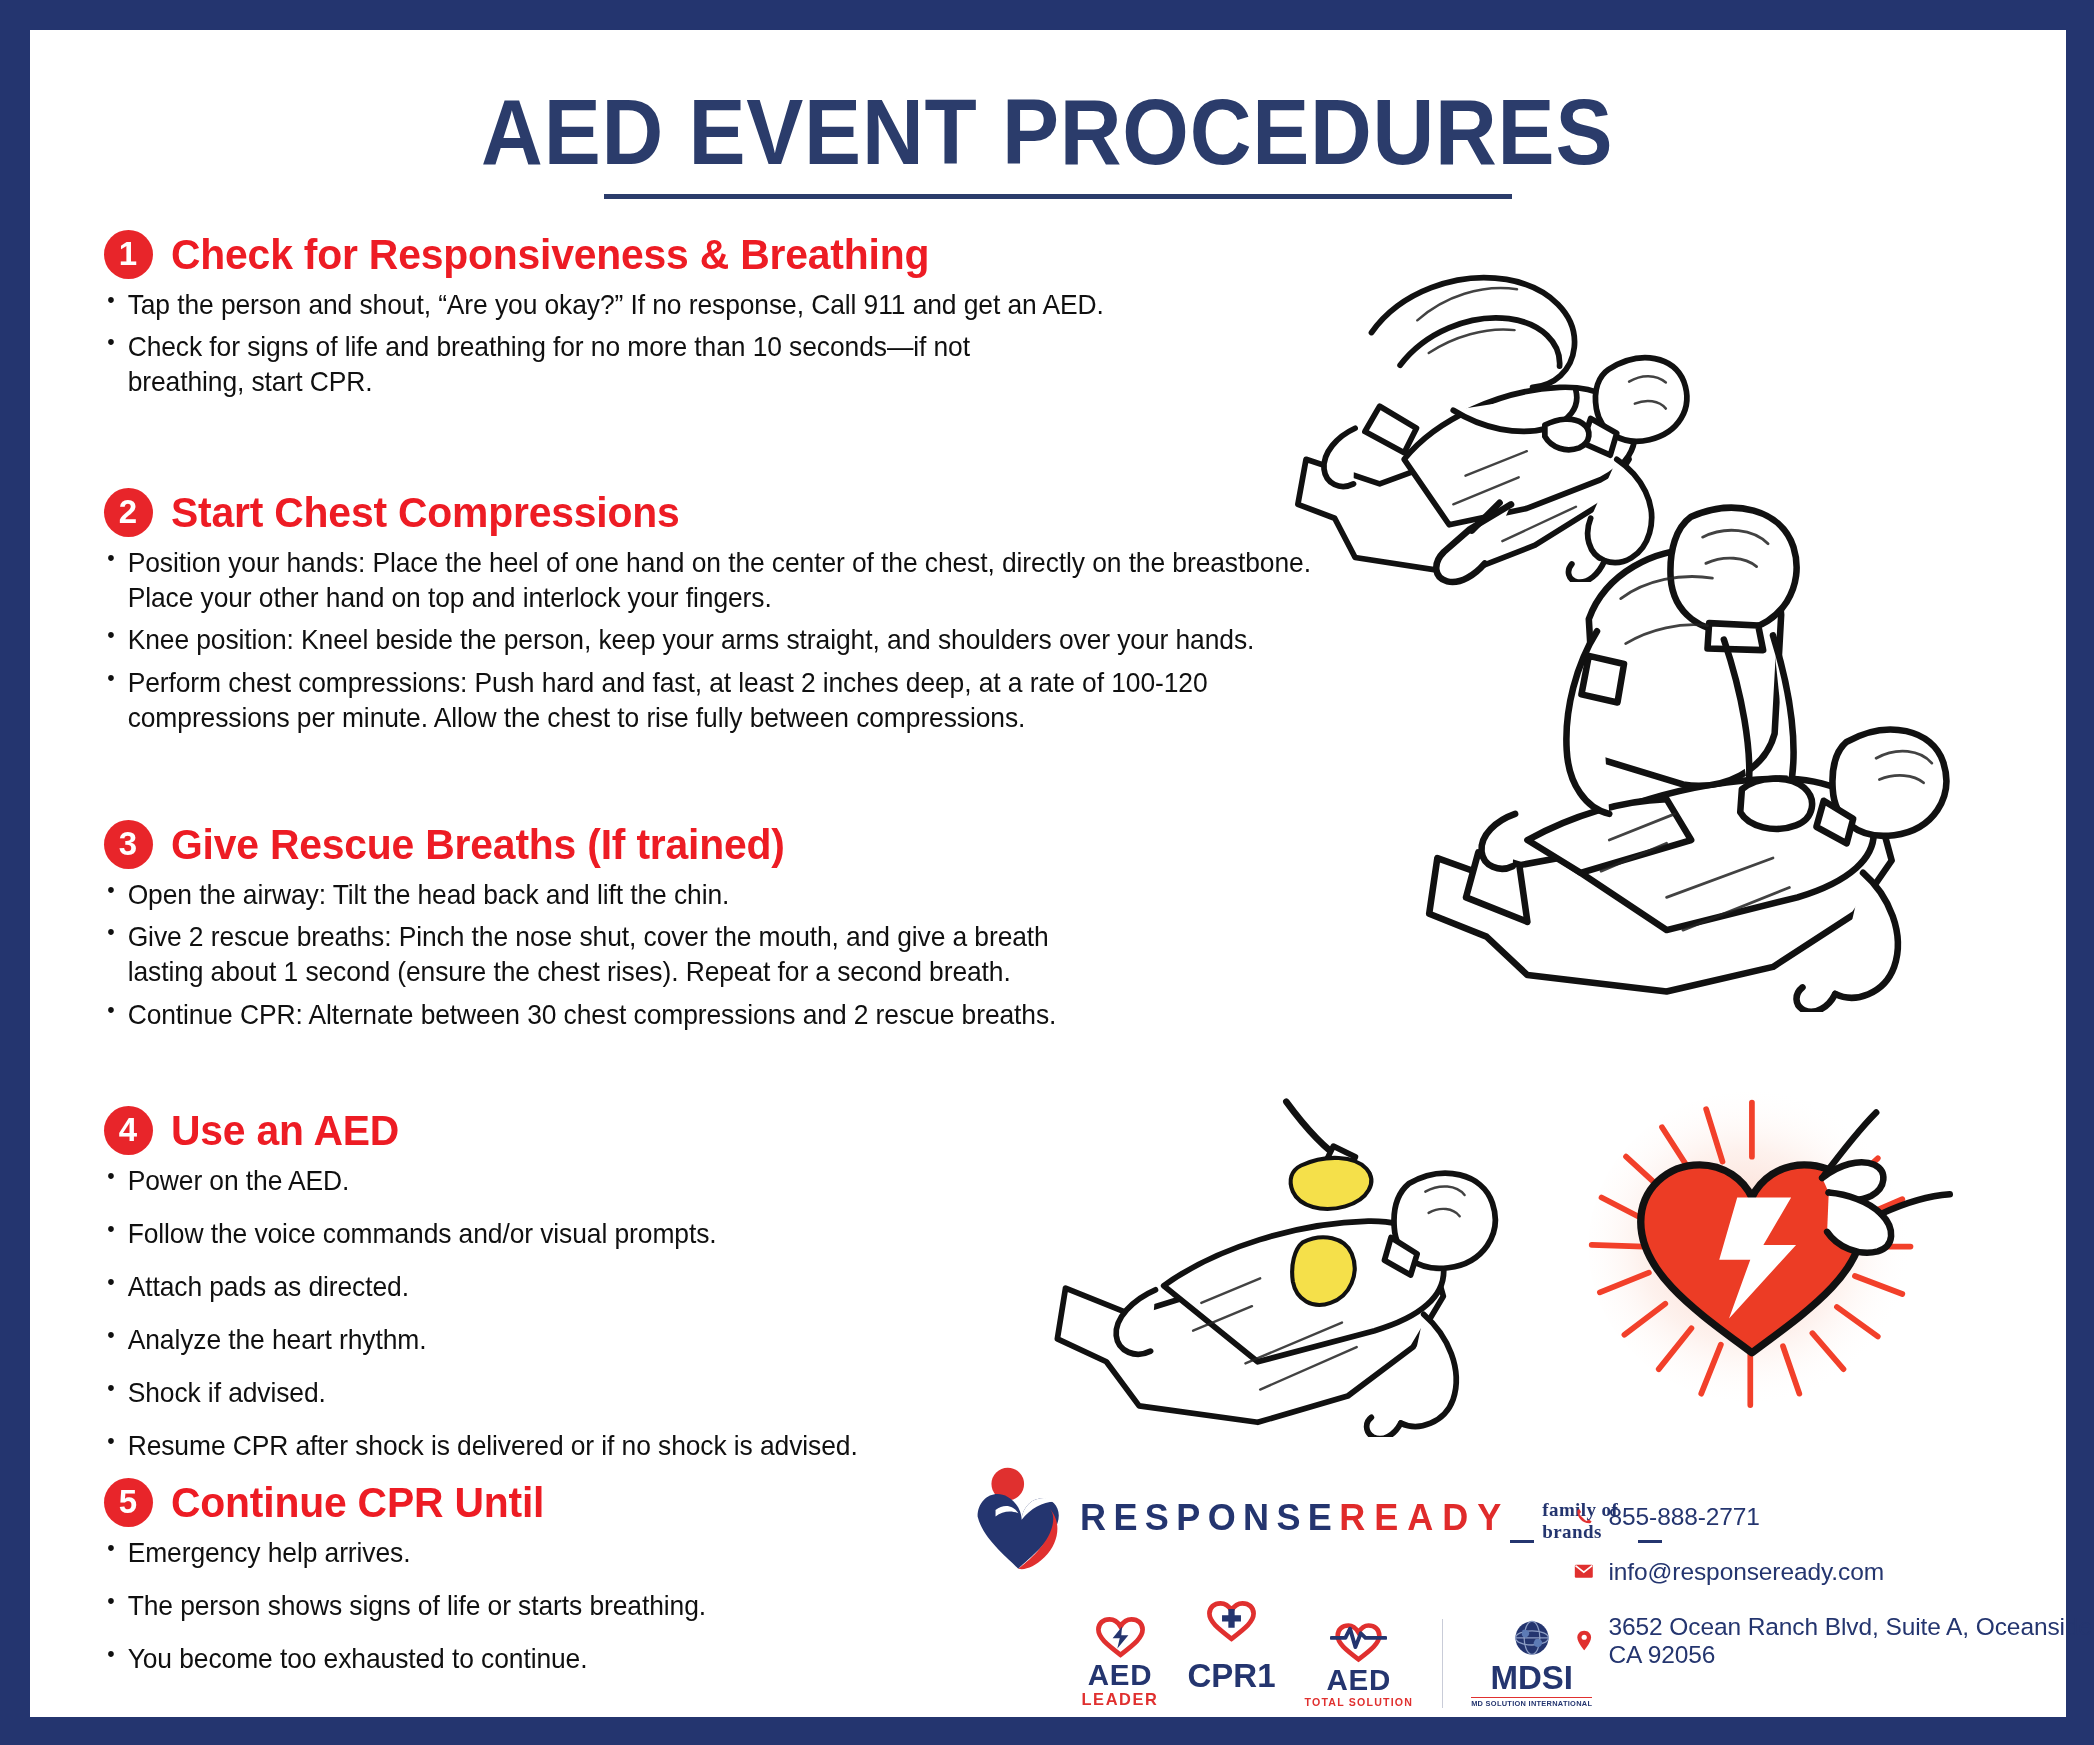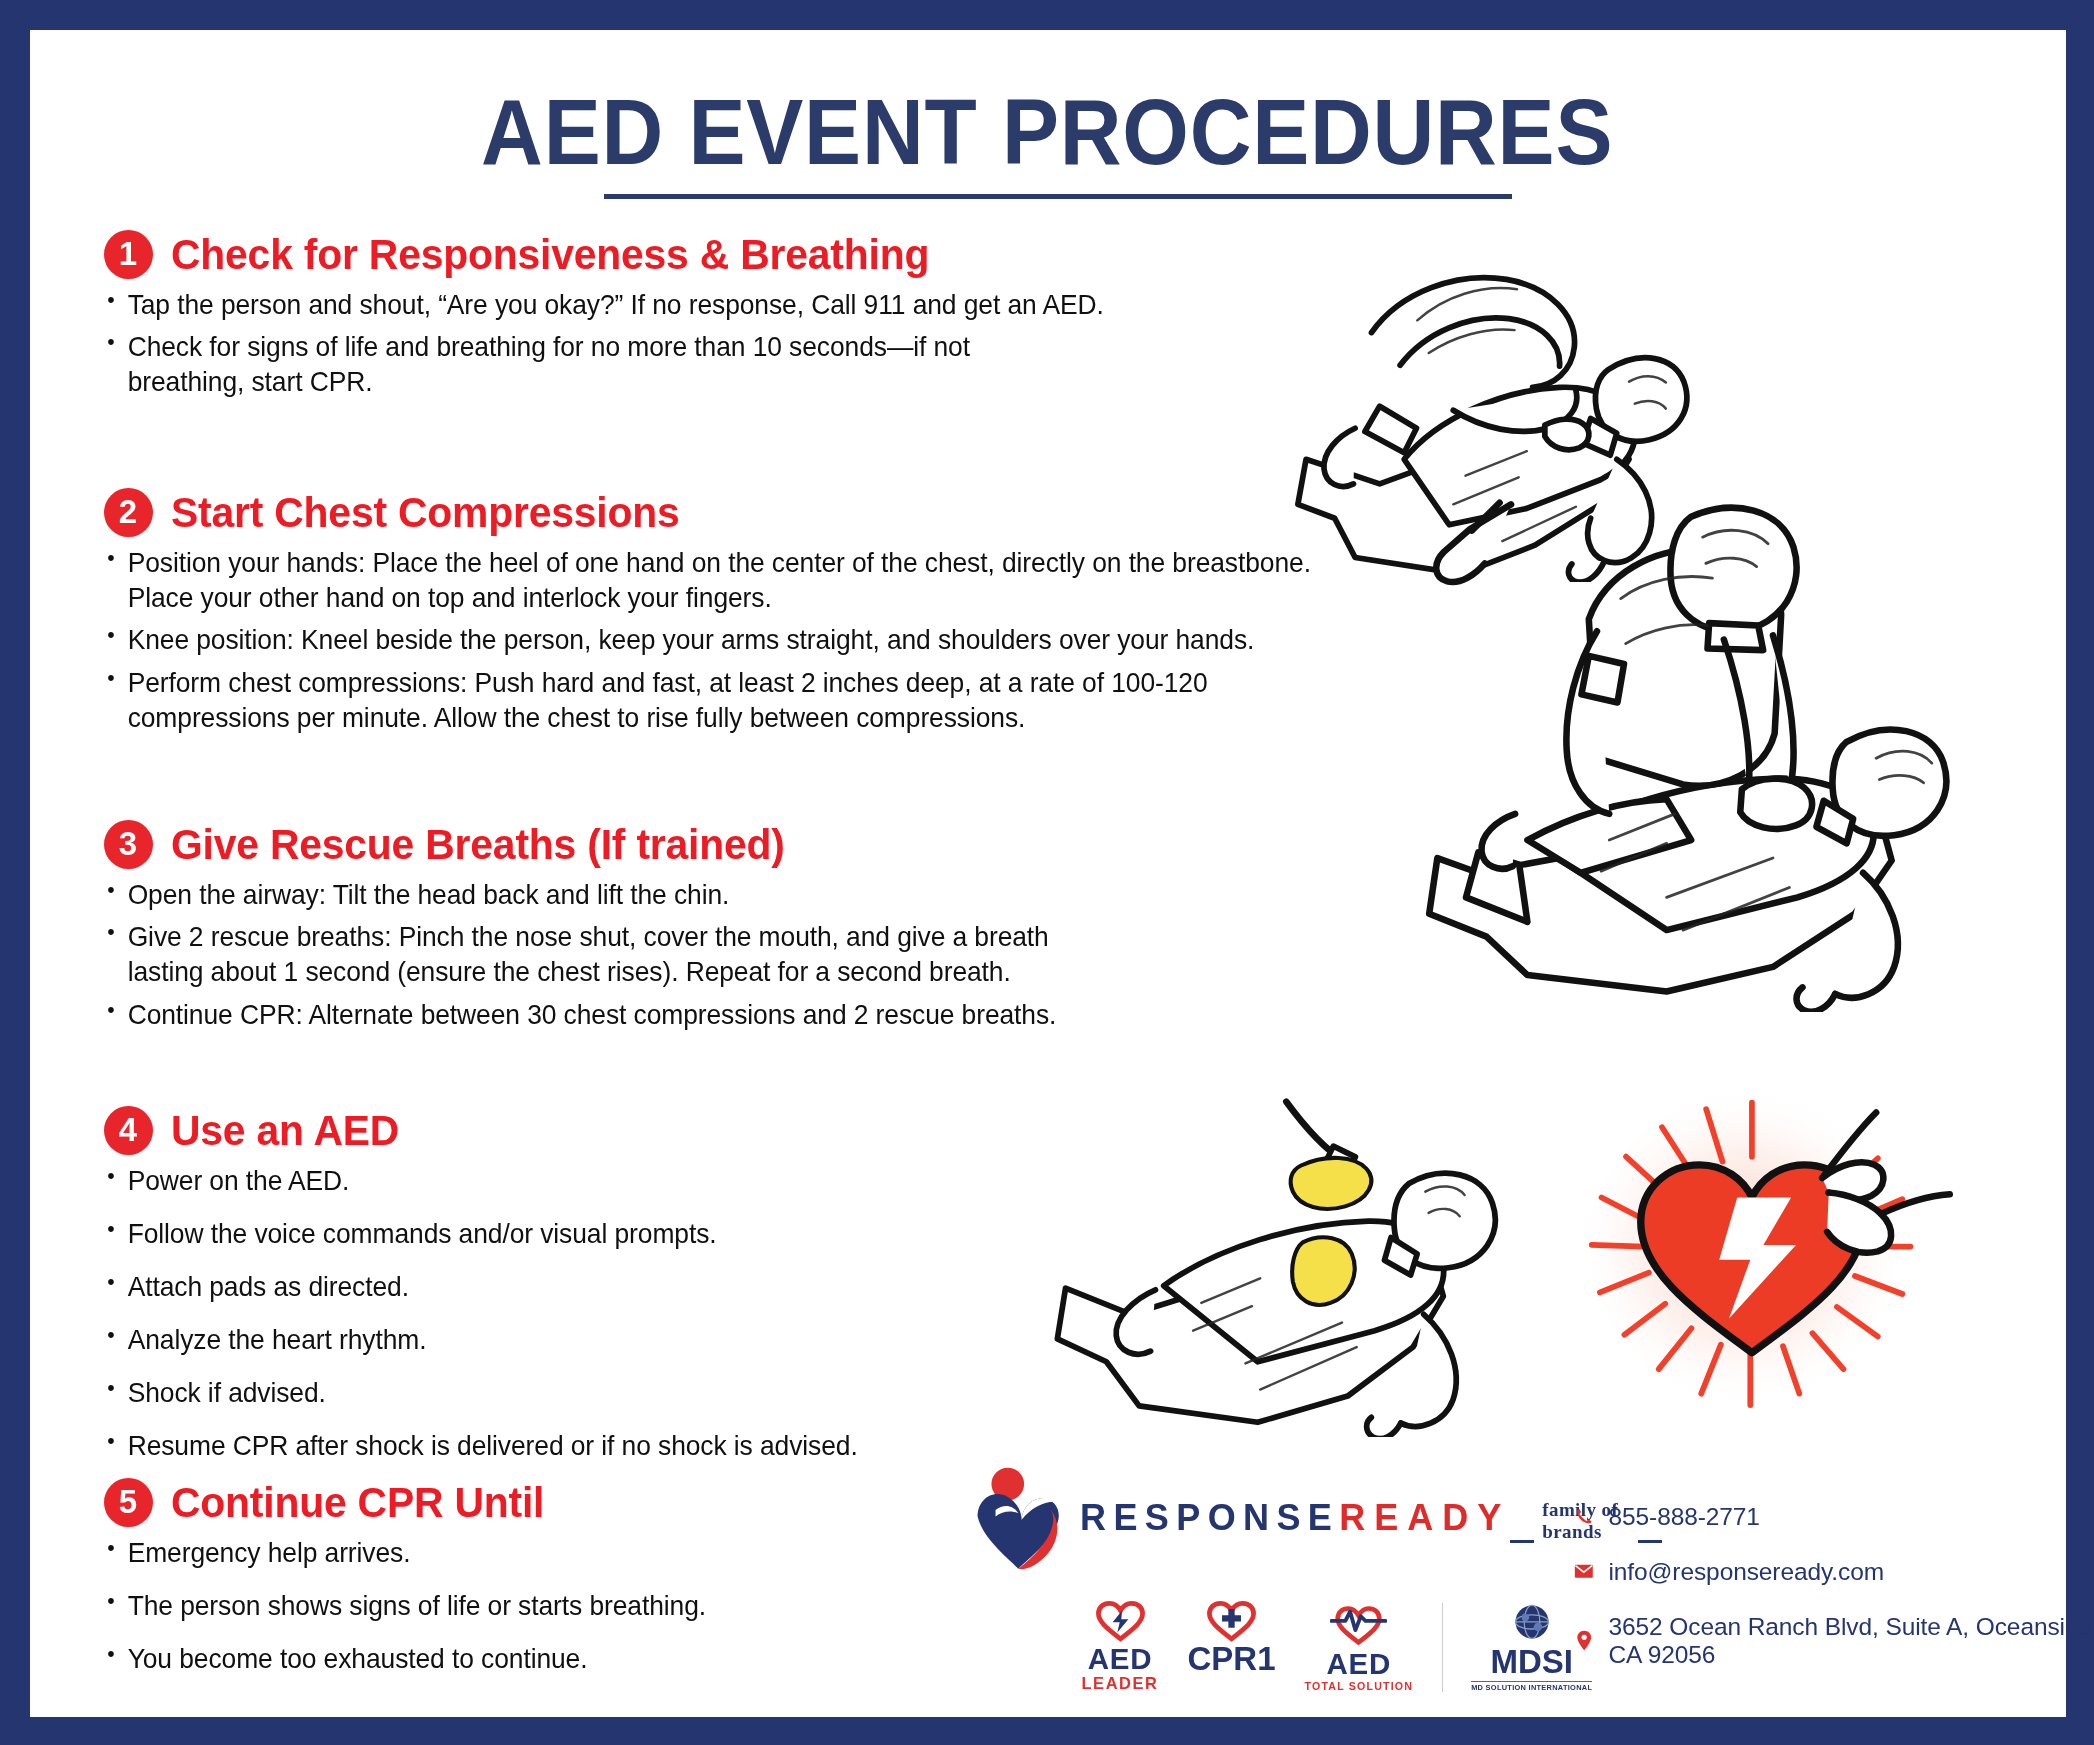--- a/index.html
+++ b/index.html
@@ -411,21 +411,21 @@
         </svg>
         <div class="brand-name" style="font-size:29.5px;margin-top:2.5px;letter-spacing:0.8px;">AED</div>
         <div class="brand-sub" style="font-size:16.4px;color:#e0302f;letter-spacing:1.6px;margin-top:1.6px;">LEADER</div>
       </div>
 
       <div class="brand" style="padding-bottom:16.4px;">
         <svg viewBox="0 0 64 52" width="51" height="41" aria-hidden="true">
           <path d="M32 48 C14 34 4 26 4 16 C4 8 10 3 18 3 C24 3 29 7 32 12 C35 7 40 3 46 3 C54 3 60 8 60 16 C60 26 50 34 32 48 Z" fill="none" stroke="#e0302f" stroke-width="6"></path>
           <path d="M28 10 L36 10 L36 18 L44 18 L44 26 L36 26 L36 34 L28 34 L28 26 L20 26 L20 18 L28 18 Z" fill="#24356f"></path>
         </svg>
-        <div class="brand-name" style="font-size:33px;margin-top:0;letter-spacing:0px;">CPR1</div>
+        <div class="brand-name" style="font-size:33px;margin-top:17px;letter-spacing:0px;">CPR1</div>
       </div>
 
       <div class="brand">
         <svg viewBox="0 0 74 52" width="57" height="41" aria-hidden="true">
           <path d="M37 48 C20 35 10 27 10 17 C10 9 16 4 24 4 C30 4 34 8 37 13 C40 8 44 4 50 4 C58 4 64 9 64 17 C64 27 54 35 37 48 Z" fill="none" stroke="#e0302f" stroke-width="6"></path>
           <path d="M2 20 L20 20 L26 8 L33 32 L40 14 L46 20 L72 20" fill="none" stroke="#24356f" stroke-width="5" stroke-linejoin="round" stroke-linecap="round"></path>
         </svg>
         <div class="brand-name" style="font-size:29.5px;margin-top:2.5px;letter-spacing:0.8px;">AED</div>
         <div class="brand-sub" style="font-size:10.6px;color:#e0302f;letter-spacing:1.2px;margin-top:2.5px;">TOTAL SOLUTION</div>
       </div>

